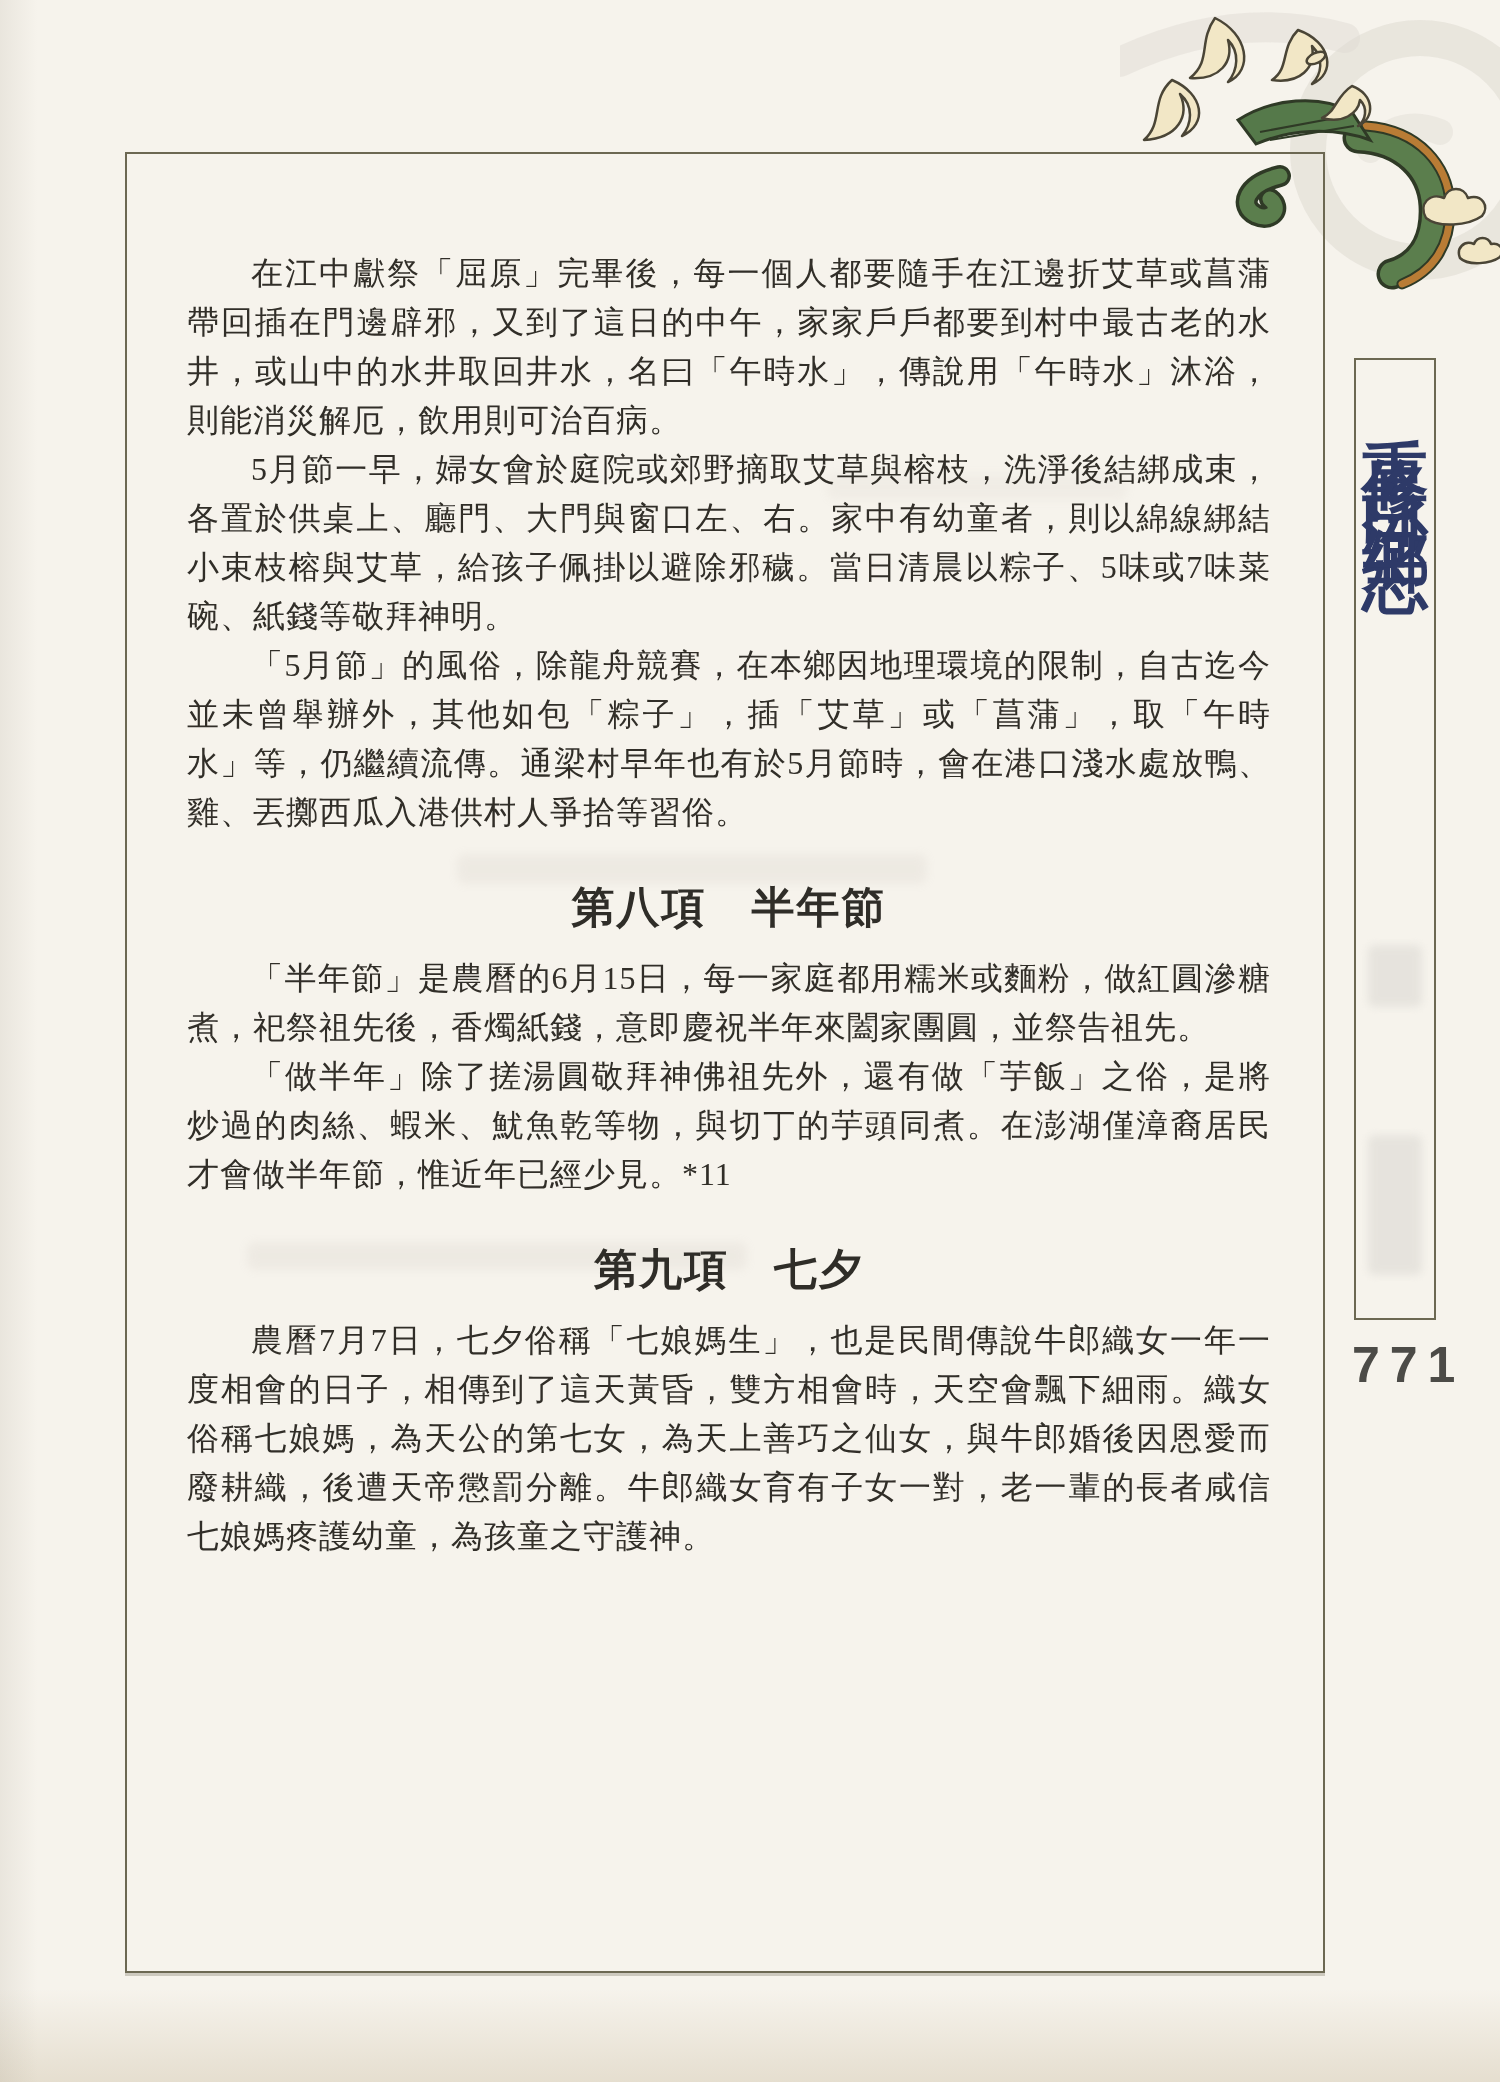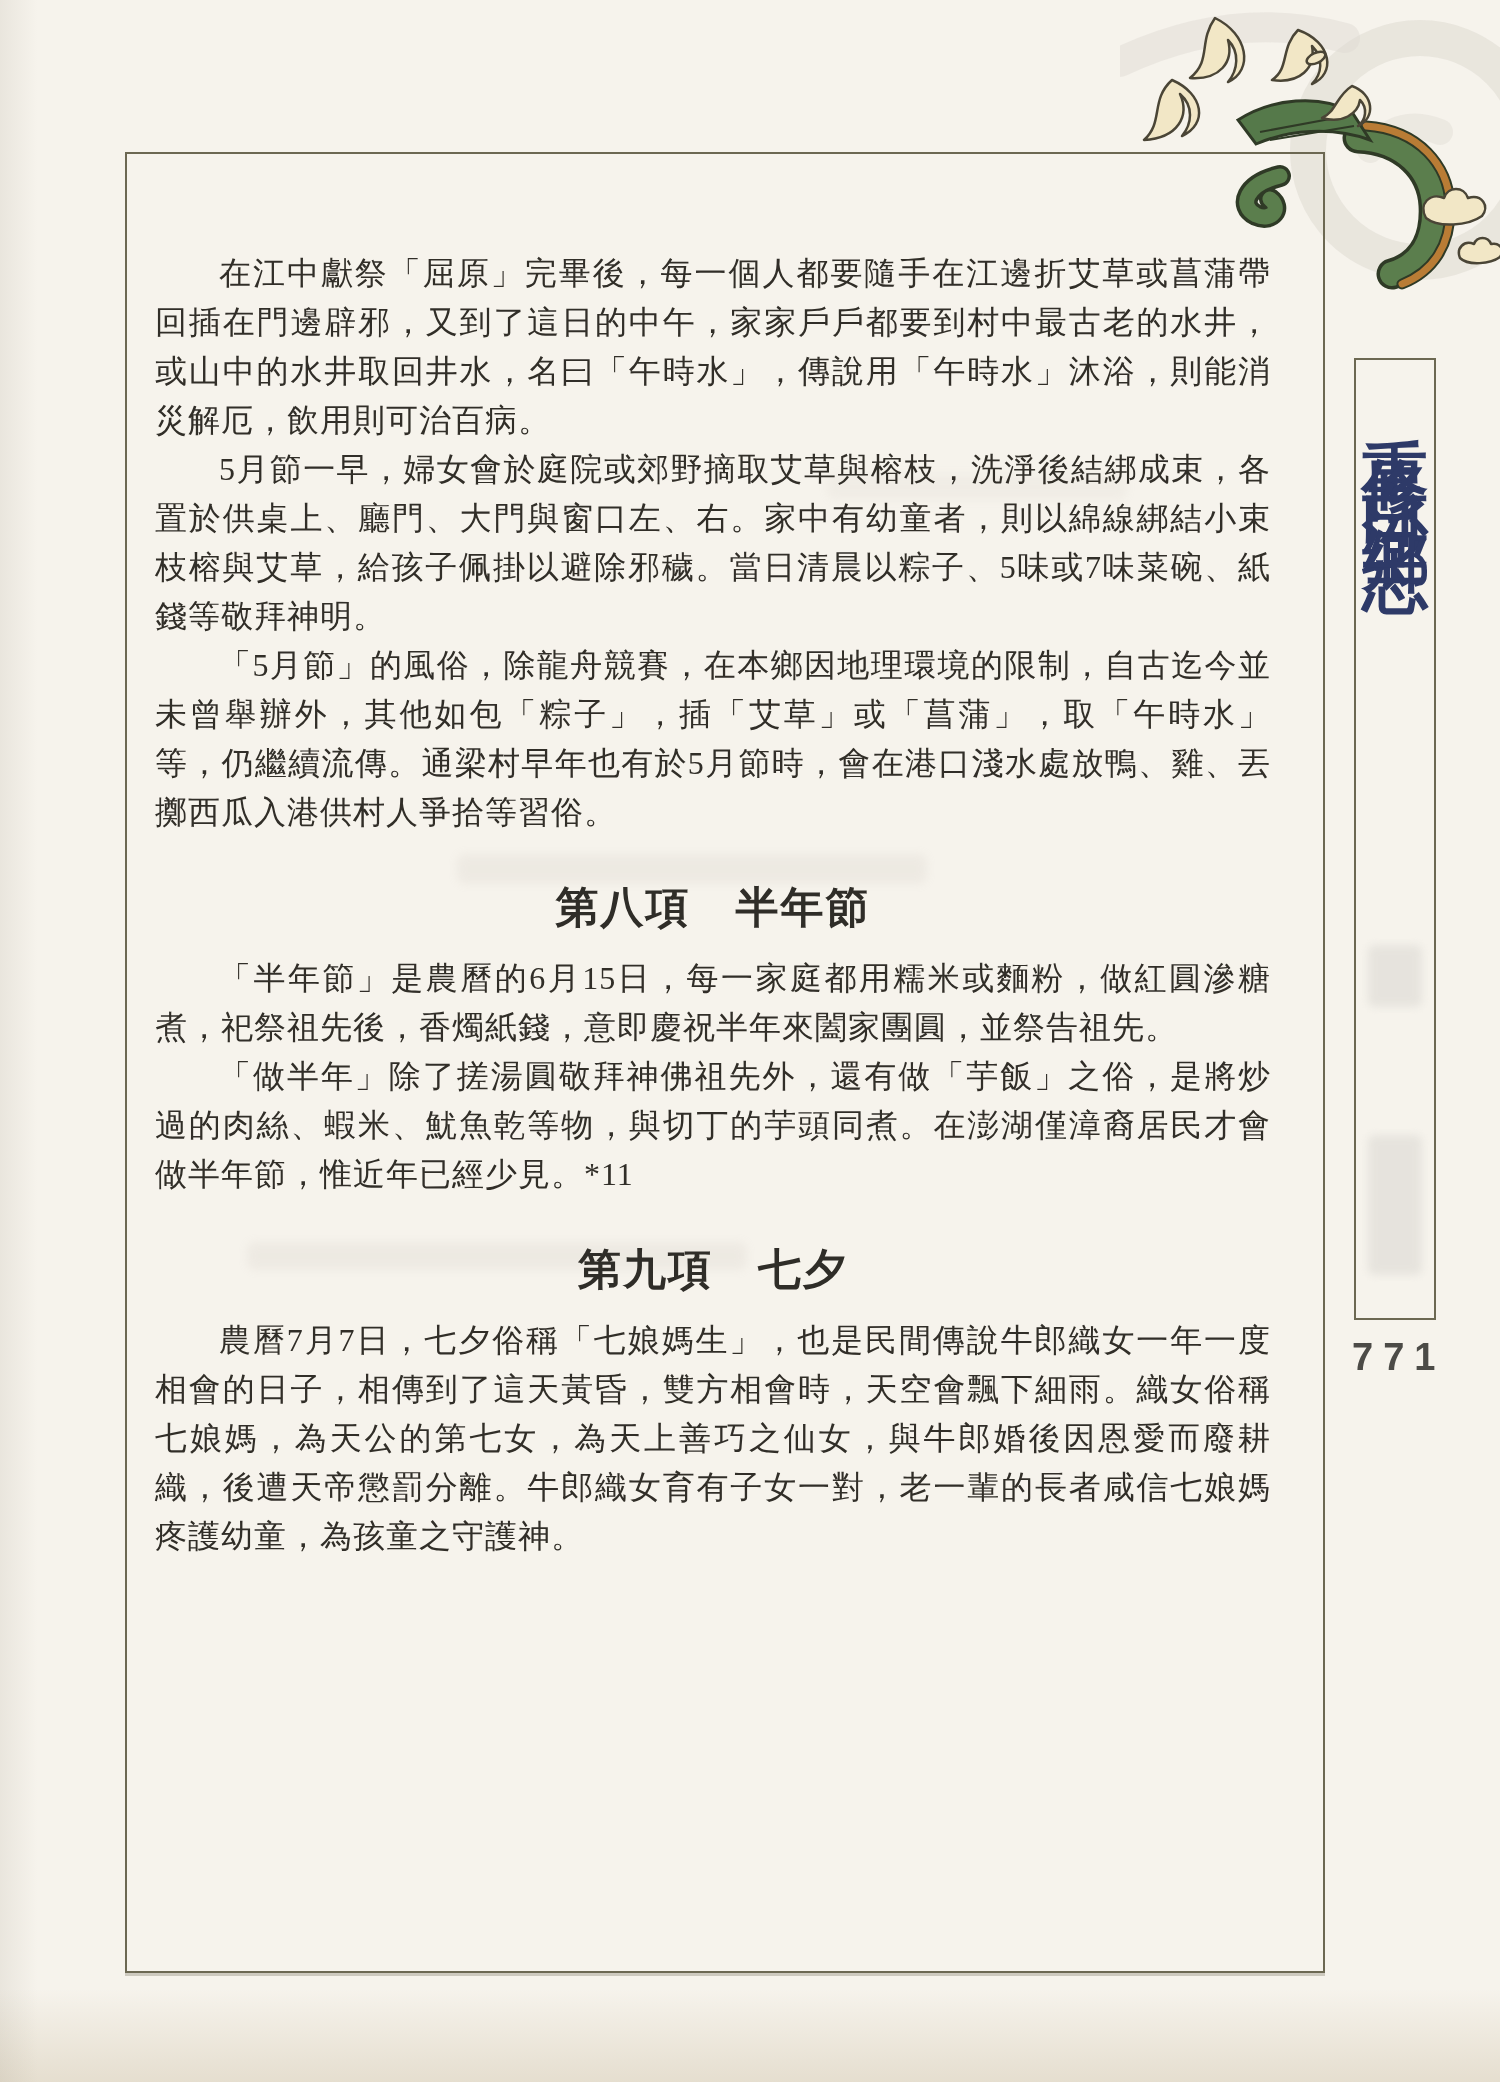--- a/index.html
+++ b/index.html
@@ -29,21 +29,21 @@
   }
   
   .main-frame{
     position:absolute;left:125px;top:152px;width:1200px;height:1821px;
     border:2px solid var(--frame);
     box-sizing:border-box;
     box-shadow:0 3px 0 rgba(110,106,84,.30);
   }
   .body-text{
     position:absolute;left:0;top:0;right:0;bottom:0;
-    padding:95px 52px 0 28px;
+    padding:95px 52px 0 60px;
     overflow:hidden;
     font-size:32px;line-height:49px;letter-spacing:1px;
     color:var(--ink);
     text-align:justify;
     text-justify:inter-character;
   }
   .body-text p.paragraph{margin:0;text-indent:2em;}
   .body-text h3.heading{
     margin:46px 0 22px;
     text-align:center;text-indent:0;
@@ -74,21 +74,21 @@
   .ghost{
     position:absolute;left:12px;width:54px;background:#c6c4bf;
     opacity:.32;filter:blur(4px);border-radius:6px;pointer-events:none;
   }
   .ghost.g1{top:585px;height:62px;}
   .ghost.g2{top:775px;height:140px;}
   
   .page-number{
     position:absolute;left:1352px;top:1336px;width:90px;
     font-family:"Liberation Sans","DejaVu Sans",sans-serif;
-    font-weight:700;font-size:38px;color:var(--pagenum);
+    font-weight:700;font-size:50px;color:var(--pagenum);
     letter-spacing:10px;text-align:center;
   }
   
   .ornament{position:absolute;left:1120px;top:0;width:380px;height:300px;}
 </style>
 </head>
 <body>
 
 <div class="page">
 

